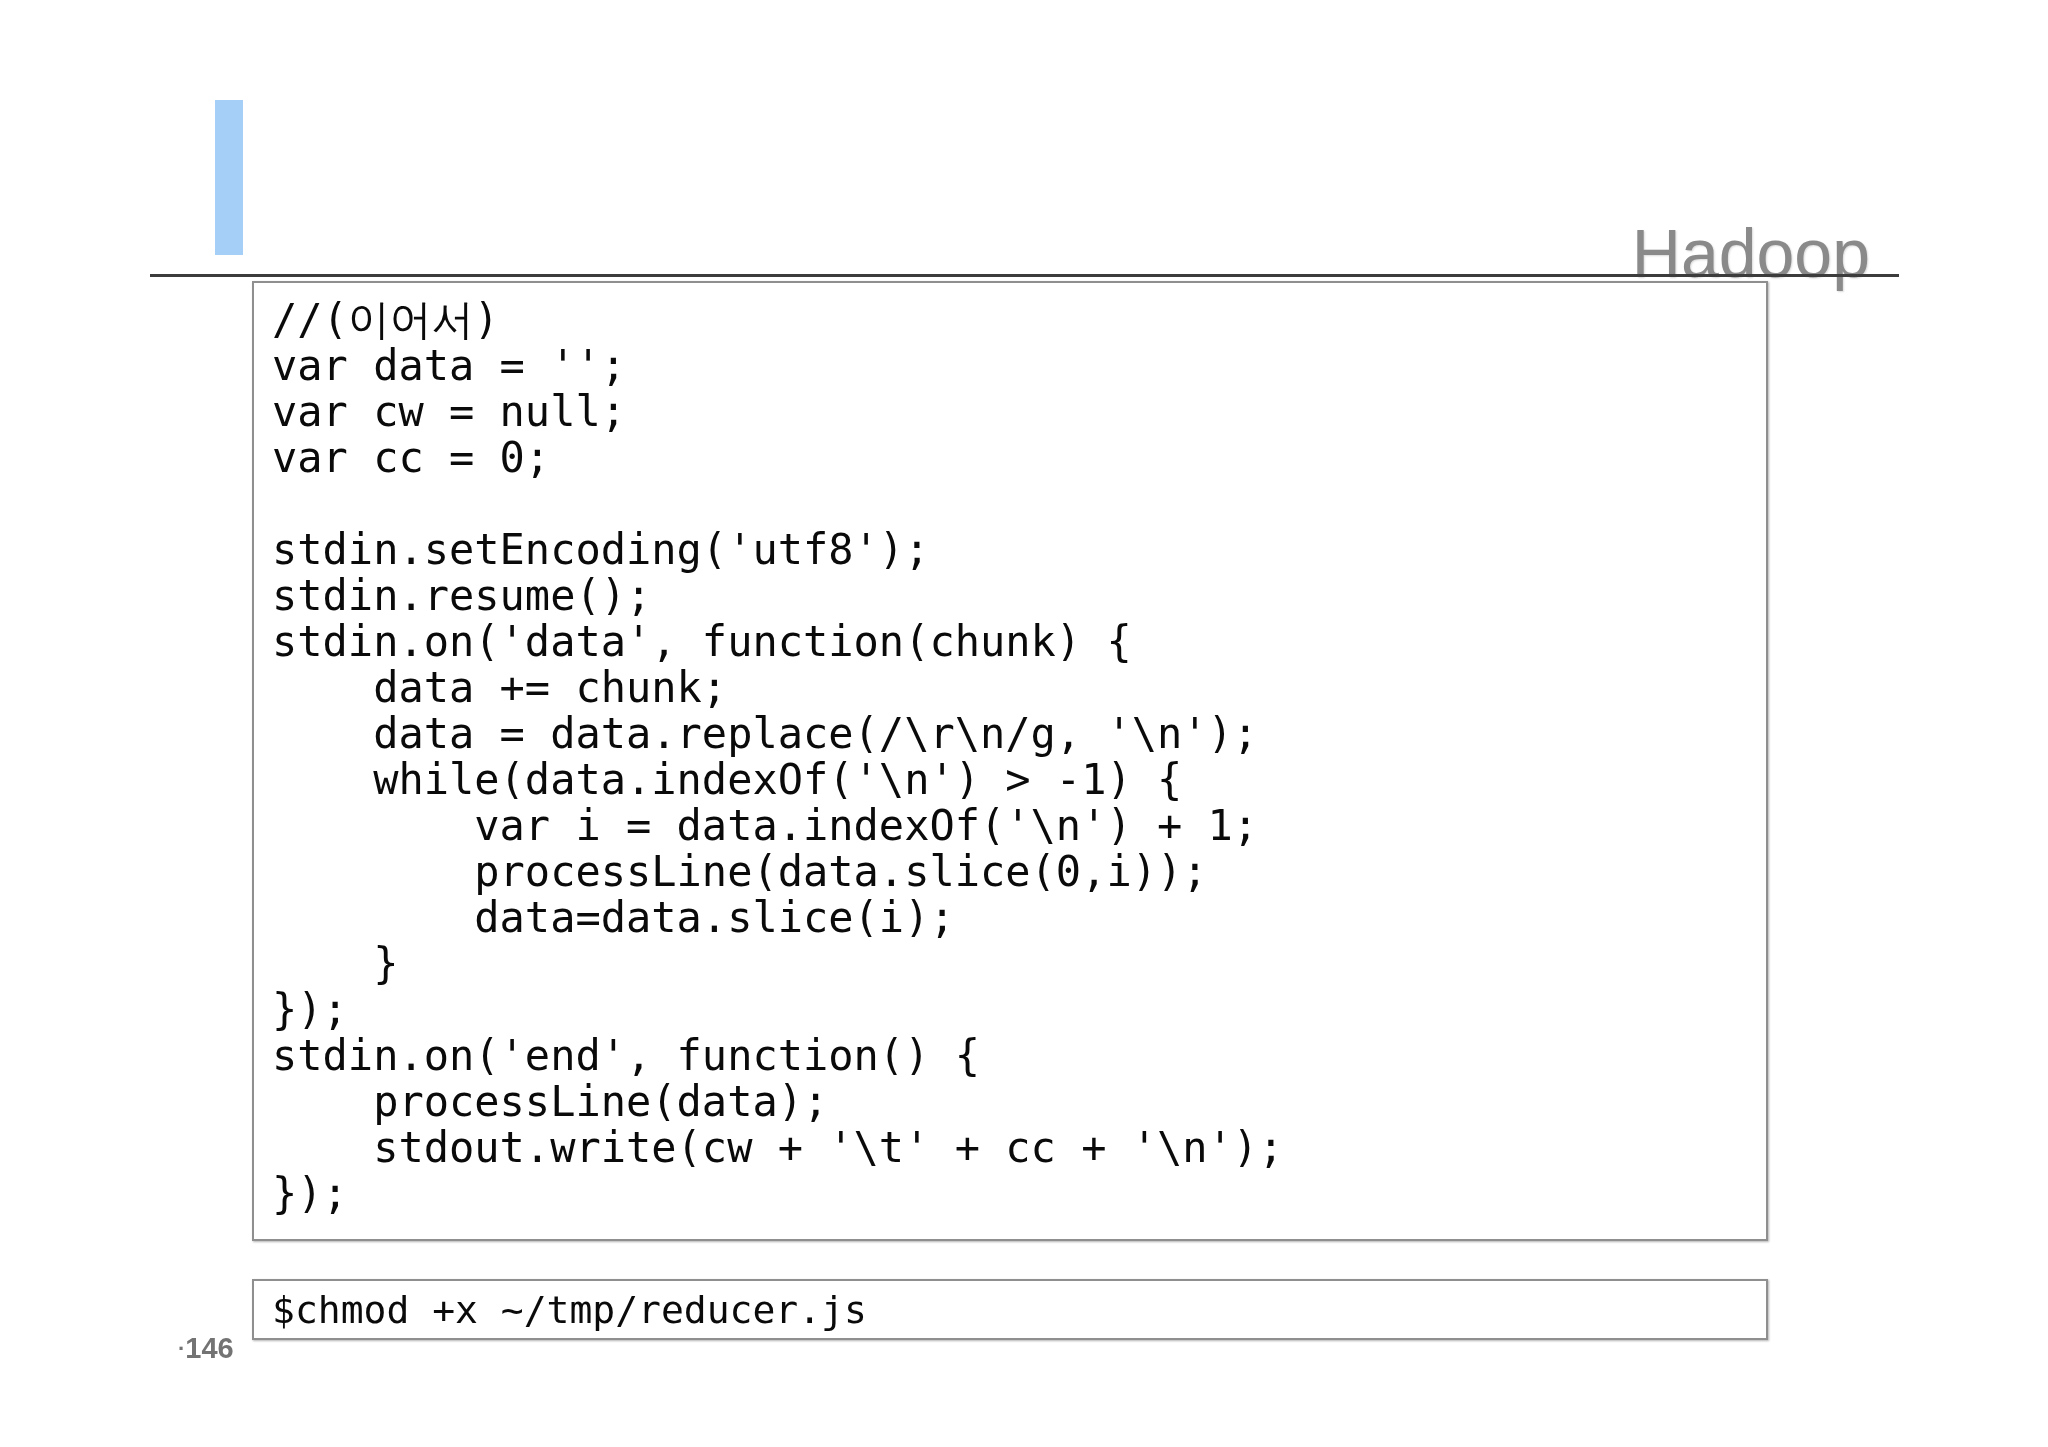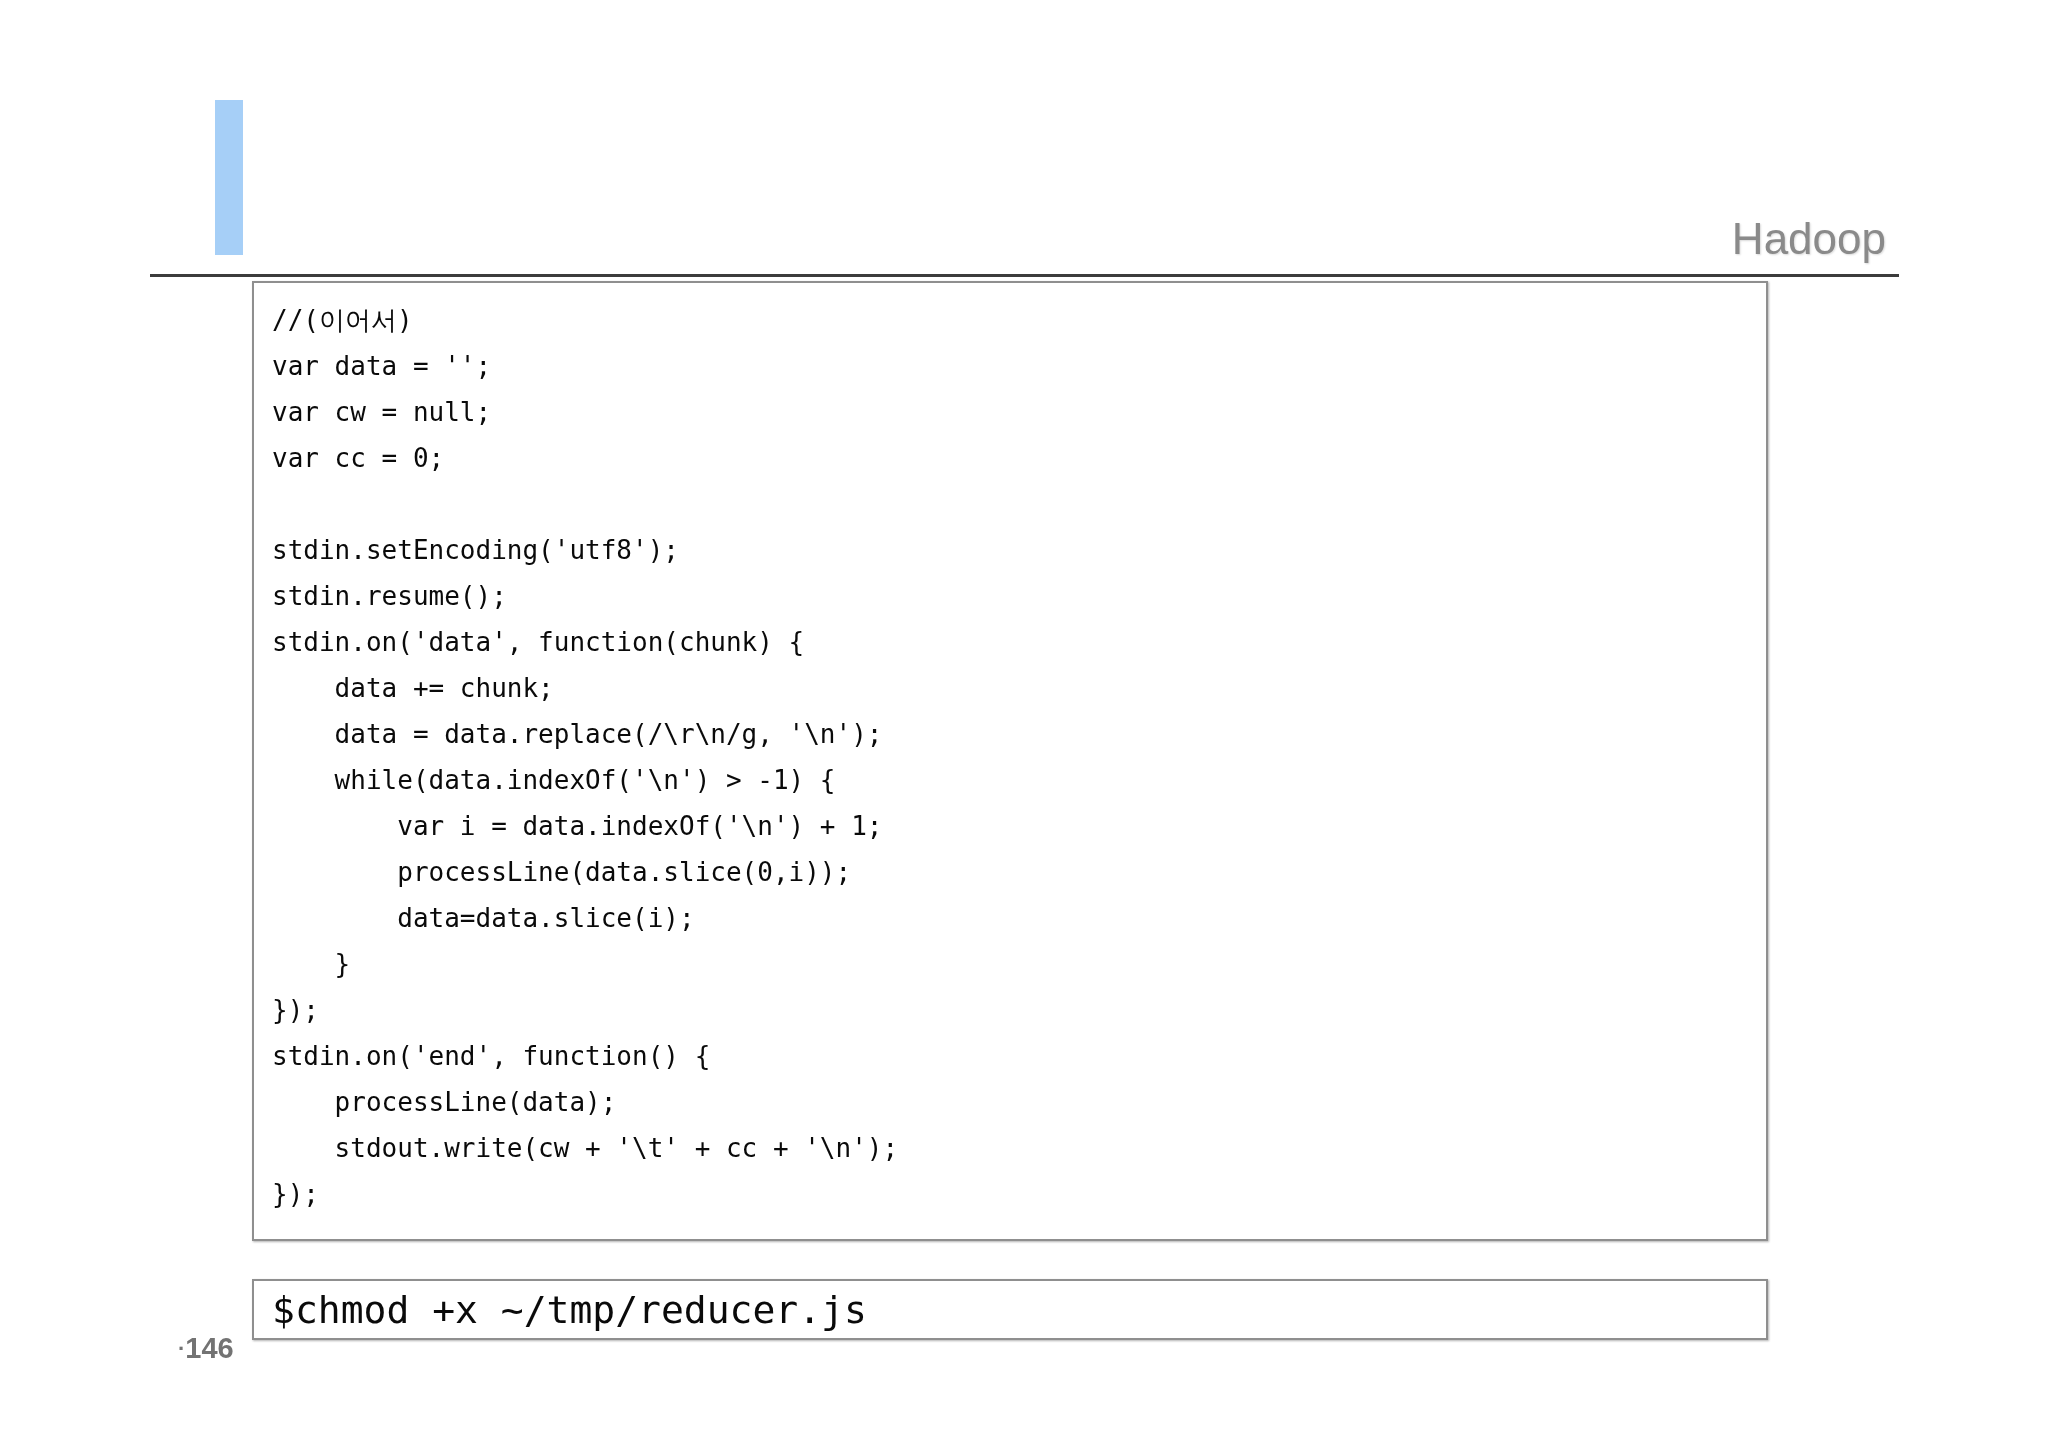--- a/index.html
+++ b/index.html
@@ -30,23 +30,23 @@
     font-size: 100px;
     font-weight: bold;
     letter-spacing: -4px;
     line-height: 1.2;
     color: #070707;
     text-shadow: 4px 5px 6px rgba(0,0,0,0.40);
     white-space: nowrap;
   }
   .brand-label {
     position: absolute;
-    right: 162px;
+    right: 178px;
     top: 214px;
-    font-size: 44px;
+    font-size: 68px;
     font-weight: 500;
     color: #8a8a8a;
     text-shadow: 1px 1px 2px rgba(0,0,0,0.15);
     white-space: nowrap;
   }
   .header-rule {
     position: absolute;
     left: 150px;
     top: 274px;
     width: 1749px;
@@ -63,21 +63,21 @@
     box-sizing: border-box;
   }
   .code-panel {
     top: 281px;
     height: 960px;
   }
   .code-panel pre {
     margin: 0;
     padding: 14px 18px;
     font-family: "DejaVu Sans Mono", monospace;
-    font-size: 26px;
+    font-size: 42px;
     line-height: 46px;
     color: #0a0a0a;
     white-space: pre;
   }
   .command-panel {
     top: 1279px;
     height: 61px;
     display: flex;
     align-items: center;
   }

